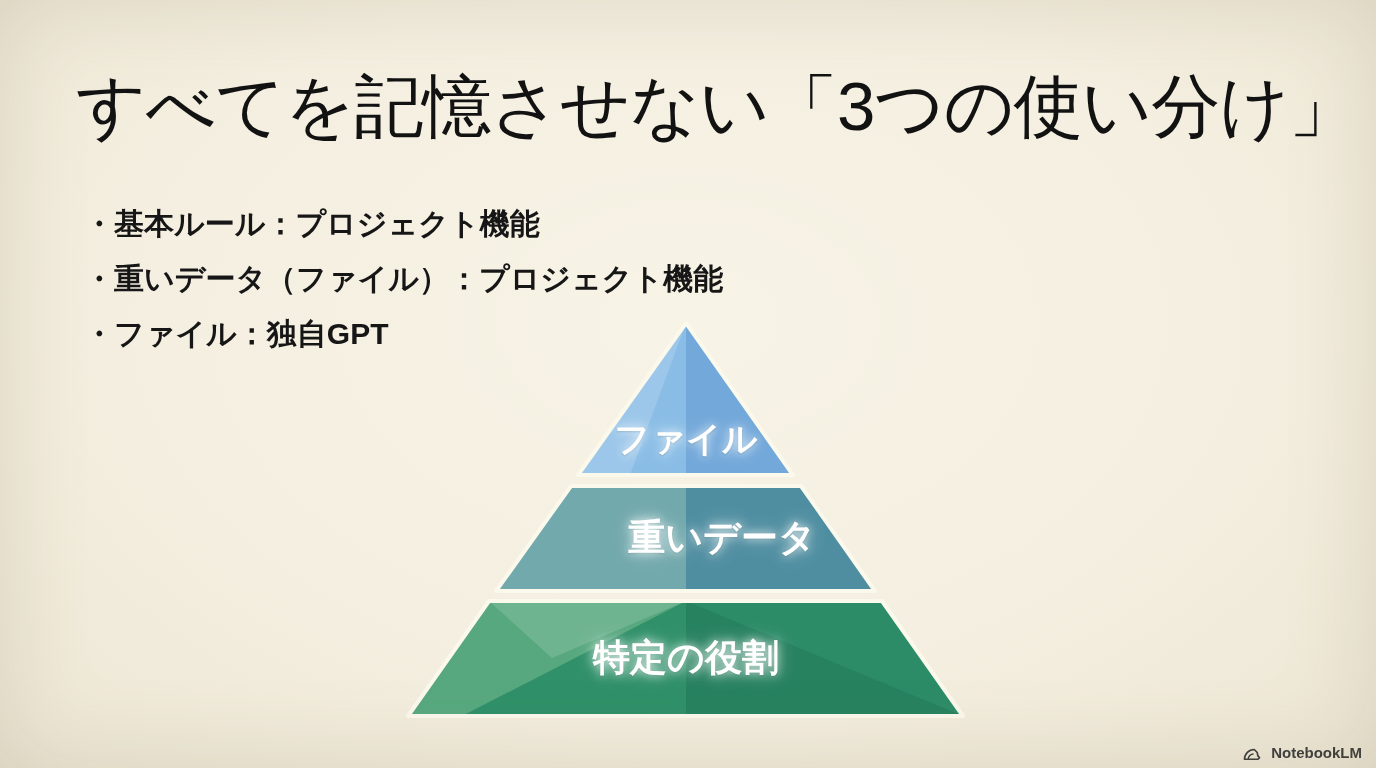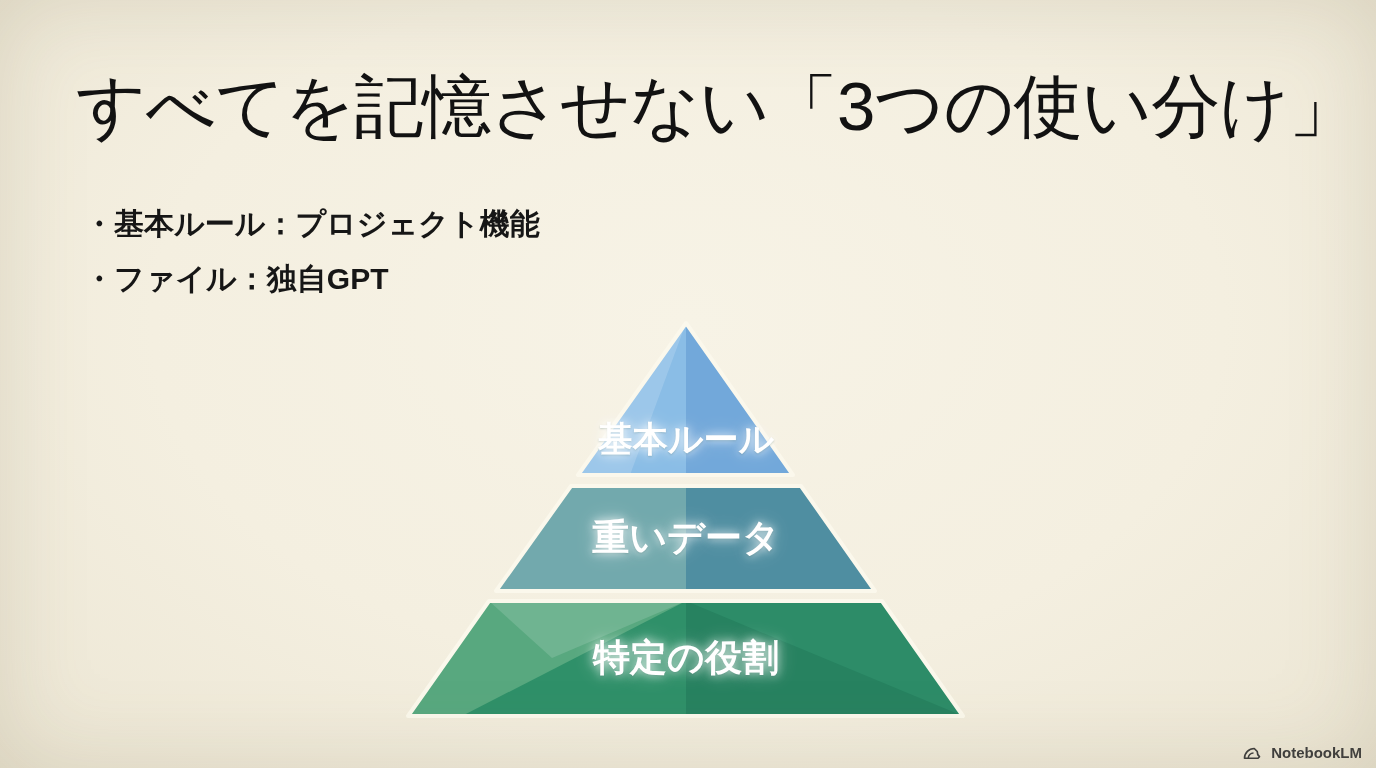--- a/index.html
+++ b/index.html
@@ -25,38 +25,39 @@
     font-size:30px;font-weight:600;color:#161616;
   }
   .bullet{height:55px;line-height:55px;white-space:nowrap;}
   .pyramid-svg{position:absolute;left:0;top:0;width:1376px;height:768px;}
   .tier-label{
     position:absolute;left:686px;transform:translateX(-50%);
     color:#ffffff;font-weight:800;white-space:nowrap;text-align:center;
     text-shadow:0 0 10px rgba(255,255,255,0.85), 0 0 20px rgba(255,255,255,0.45), 0 1px 2px rgba(0,60,50,0.25);
   }
   .tier-label-1{top:416px;font-size:35px;}
-  .tier-label-2{top:513px;font-size:37px;}
+  .tier-label-2{top:513px;font-size:37px;margin-left:36px;}
   .tier-label-3{top:633px;font-size:37px;}
   .watermark{
     position:absolute;right:14px;bottom:7px;
-    display:flex;align-items:center;gap:10px;
+    display:flex;align-items:flex-end;gap:10px;
     color:#3c3c3c;font-size:15px;font-weight:600;
   }
   .watermark svg{display:block;}
 </style>
 </head>
 <body>
 
 <div class="slide">
 
   <div class="title">すべてを記憶させない「3つの使い分け」</div>
 
   <div class="bullets">
     <div class="bullet">・基本ルール：プロジェクト機能</div>
+    <div class="bullet">・重いデータ（ファイル）：プロジェクト機能</div>
     <div class="bullet">・ファイル：独自GPT</div>
   </div>
 
   <svg class="pyramid-svg" viewBox="0 0 1376 768" xmlns="http://www.w3.org/2000/svg">
 
     <polygon points="686,323 578,475 686,475" fill="#8abde6"></polygon>
     <polygon points="686,323 686,475 793,475" fill="#72a8da"></polygon>
     <polygon fill="rgba(255,255,255,0.16)" points="686,323 578,475 630,475"></polygon>
     <polygon fill="none" stroke-width="4" stroke-linejoin="round" points="686,323 578,475 793,475" stroke="#fbf8ec"></polygon>
 
@@ -65,21 +66,21 @@
     <polygon fill="none" stroke-width="4" stroke-linejoin="round" points="571,486 801,486 875,591 496,591" stroke="#fbf8ec"></polygon>
 
     <polygon points="489,601 686,601 686,716 408,716" fill="#58a87f"></polygon>
     <polygon points="686,601 882,601 963,716 686,716" fill="#2d8c68"></polygon>
     <polygon points="686,601 462,716 686,716" fill="#2f9069"></polygon>
     <polygon points="686,601 686,716 963,716" fill="#278260"></polygon>
     <polygon fill="rgba(255,255,255,0.14)" points="489,601 686,601 552,658"></polygon>
     <polygon fill="none" stroke-width="4" stroke-linejoin="round" points="489,601 882,601 963,716 408,716" stroke="#fbf8ec"></polygon>
   </svg>
 
-  <div class="tier-label tier-label-1">基本ルール</div>
+  <div class="tier-label tier-label-1">ファイル</div>
   <div class="tier-label tier-label-2">重いデータ</div>
   <div class="tier-label tier-label-3">特定の役割</div>
 
   <div class="watermark">
     <svg width="18" height="14" viewBox="0 0 24 18">
       <path d="M2 16 A13 13 0 0 1 15 3 L19 7 A8.5 8.5 0 0 0 22 14 L20 16 Z" fill="none" stroke="#3c3c3c" stroke-width="2.2" stroke-linejoin="round"></path>
       <path d="M7 16 A7 7 0 0 1 14 9" fill="none" stroke="#3c3c3c" stroke-width="2"></path>
     </svg>
     <span>NotebookLM</span>
   </div>

